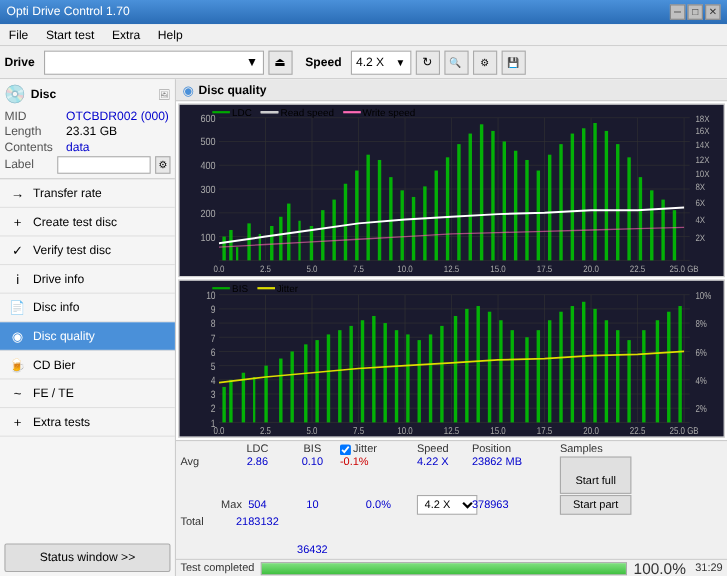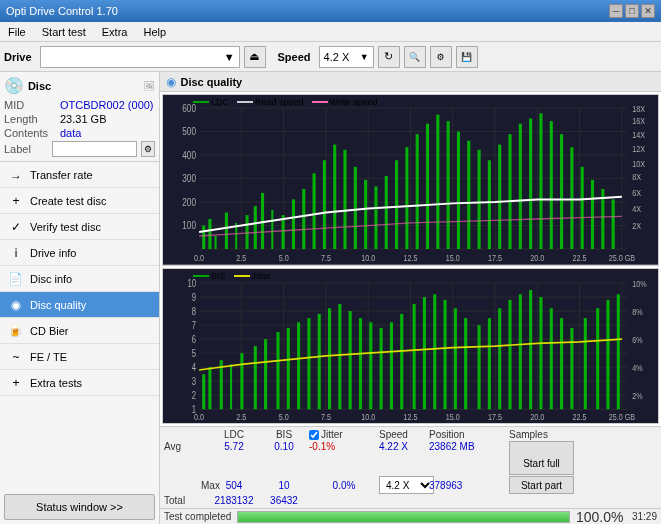--- a/index.html
+++ b/index.html
@@ -563,21 +563,21 @@
           <input type="checkbox" checked="" style="width: 10px; height: 10px;">
           <span>Jitter</span>
         </span>
         <span>Speed</span>
         <span>Position</span>
         <span>Samples</span>
       </div>
 
       <div style="display:grid; grid-template-columns:45px 50px 50px 70px 50px 80px 80px; font-size:10px; margin-bottom:1px; align-items:center;">
         <span style="color:#333;">Avg</span>
-        <span style="color:#0000cc; text-align:center;">5.72</span>
+        <span style="color:#0000cc; text-align:center;">2.86</span>
         <span style="color:#0000cc; text-align:center;">0.10</span>
         <span style="color:#cc0000; text-align:left;">-0.1%</span>
         <span style="color:#0000cc;">4.22 X</span>
         <span style="color:#0000cc;">23862 MB</span>
         <button class="start-full-btn" style="grid-row:span 2;">Start full</button>
       </div>
 
       <div style="display:grid; grid-template-columns:45px 50px 50px 70px 50px 80px 80px; font-size:10px; margin-bottom:1px; align-items:center;">
         <span style="color:#333;margin-left:37px;">Max</span>
         <span style="color:#0000cc; text-align:center;">504</span>
@@ -588,21 +588,21 @@
             <option>4.2 X</option>
           </select>
         </span>
         <span style="color:#0000cc;">378963</span>
         <button class="start-part-btn">Start part</button>
       </div>
 
       <div style="display:grid; grid-template-columns:45px 50px 50px 70px; font-size:10px;">
         <span style="color:#333;">Total</span>
         <span style="color:#0000cc; text-align:center;">2183132</span>
-        <span style="color:#0000cc; text-align:center;">36432</span>
+        <span style="color:#0000cc; text-align:center;margin-top:26px;">36432</span>
       </div>
     </div>
 
     <div class="progress-area">
       <span class="progress-label">Test completed</span>
       <div class="progress-bar-outer">
         <div class="progress-bar-inner" style="width:100%;"></div>
       </div>
       <span class="progress-text">100.0%</span>
       <span class="progress-time">31:29</span>

